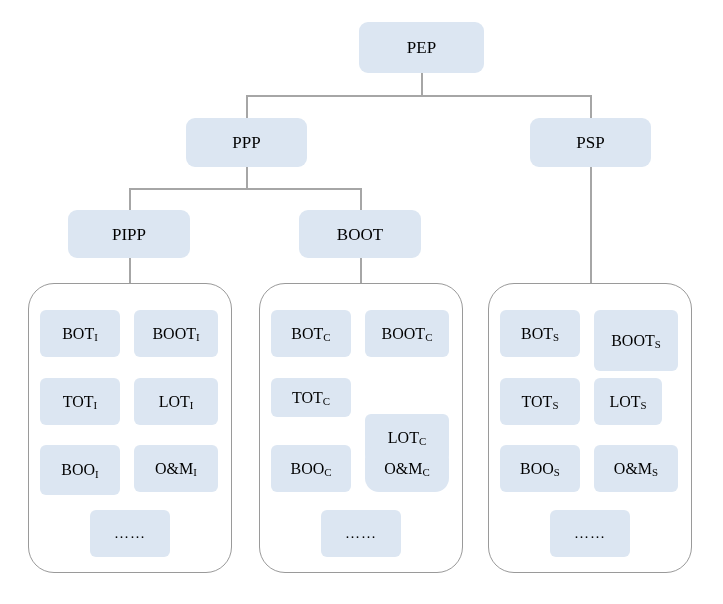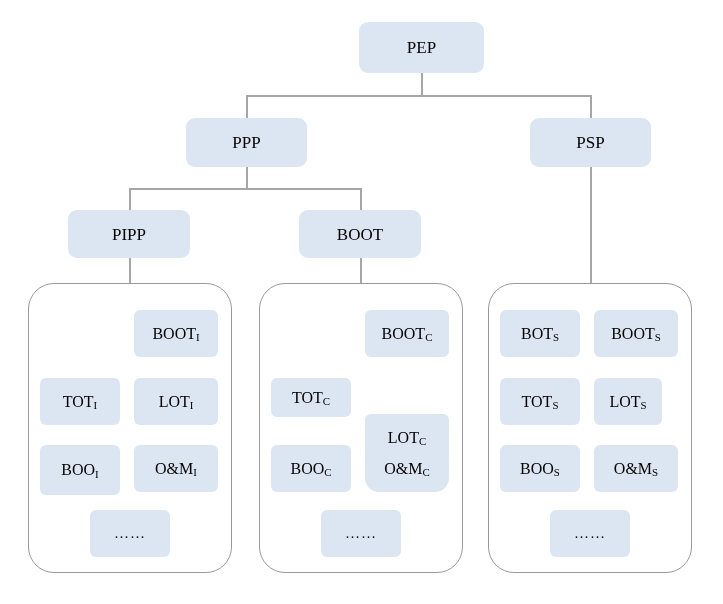--- a/index.html
+++ b/index.html
@@ -106,20 +106,23 @@
   <div class="node node-top" style="left:68px; top:210px; width:122px; height:48px;">
     <span>PIPP</span>
   </div>
 
   <div class="node node-top" style="left:299px; top:210px; width:122px; height:48px;">
     <span>BOOT</span>
   </div>
 
   <div class="group-box" style="left:28px; top:283px; width:204px; height:290px;"></div>
 
+  <div class="node node-leaf" style="left:40px; top:310px; width:80px; height:47px;">
+    <span><span>BOT</span><sub>I</sub></span>
+  </div>
   <div class="node node-leaf" style="left:134px; top:310px; width:84px; height:47px;">
     <span><span>BOOT</span><sub>I</sub></span>
   </div>
   <div class="node node-leaf" style="left:40px; top:378px; width:80px; height:47px;">
     <span><span>TOT</span><sub>I</sub></span>
   </div>
   <div class="node node-leaf" style="left:134px; top:378px; width:84px; height:47px;">
     <span><span>LOT</span><sub>I</sub></span>
   </div>
   <div class="node node-leaf" style="left:40px; top:445px; width:80px; height:50px;">
@@ -127,20 +130,23 @@
   </div>
   <div class="node node-leaf" style="left:134px; top:445px; width:84px; height:47px;">
     <span><span>O&amp;M</span><sub>I</sub></span>
   </div>
   <div class="node node-leaf node-ellipsis" style="left:90px; top:510px; width:80px; height:47px;">
     <span>……</span>
   </div>
 
   <div class="group-box" style="left:259px; top:283px; width:204px; height:290px;"></div>
 
+  <div class="node node-leaf" style="left:271px; top:310px; width:80px; height:47px;">
+    <span><span>BOT</span><sub>C</sub></span>
+  </div>
   <div class="node node-leaf" style="left:365px; top:310px; width:84px; height:47px;">
     <span><span>BOOT</span><sub>C</sub></span>
   </div>
   <div class="node node-leaf" style="left:271px; top:378px; width:80px; height:39px;">
     <span><span>TOT</span><sub>C</sub></span>
   </div>
   <div class="node node-leaf" style="left:365px; top:378px; width:84px; height:47px;margin-top:36px;">
     <span><span>LOT</span><sub>C</sub></span>
   </div>
   <div class="node node-leaf" style="left:271px; top:445px; width:80px; height:47px;">
@@ -151,21 +157,21 @@
   </div>
   <div class="node node-leaf node-ellipsis" style="left:321px; top:510px; width:80px; height:47px;">
     <span>……</span>
   </div>
 
   <div class="group-box" style="left:488px; top:283px; width:204px; height:290px;"></div>
 
   <div class="node node-leaf" style="left:500px; top:310px; width:80px; height:47px;">
     <span><span>BOT</span><sub>S</sub></span>
   </div>
-  <div class="node node-leaf" style="left:594px; top:310px; width:84px; height:47px;">
+  <div class="node node-leaf" style="left:594px; top:310px; width:84px; height:61px;">
     <span><span>BOOT</span><sub>S</sub></span>
   </div>
   <div class="node node-leaf" style="left:500px; top:378px; width:80px; height:47px;">
     <span><span>TOT</span><sub>S</sub></span>
   </div>
   <div class="node node-leaf" style="left:594px; top:378px; width:68px; height:47px;">
     <span><span>LOT</span><sub>S</sub></span>
   </div>
   <div class="node node-leaf" style="left:500px; top:445px; width:80px; height:47px;">
     <span><span>BOO</span><sub>S</sub></span>

